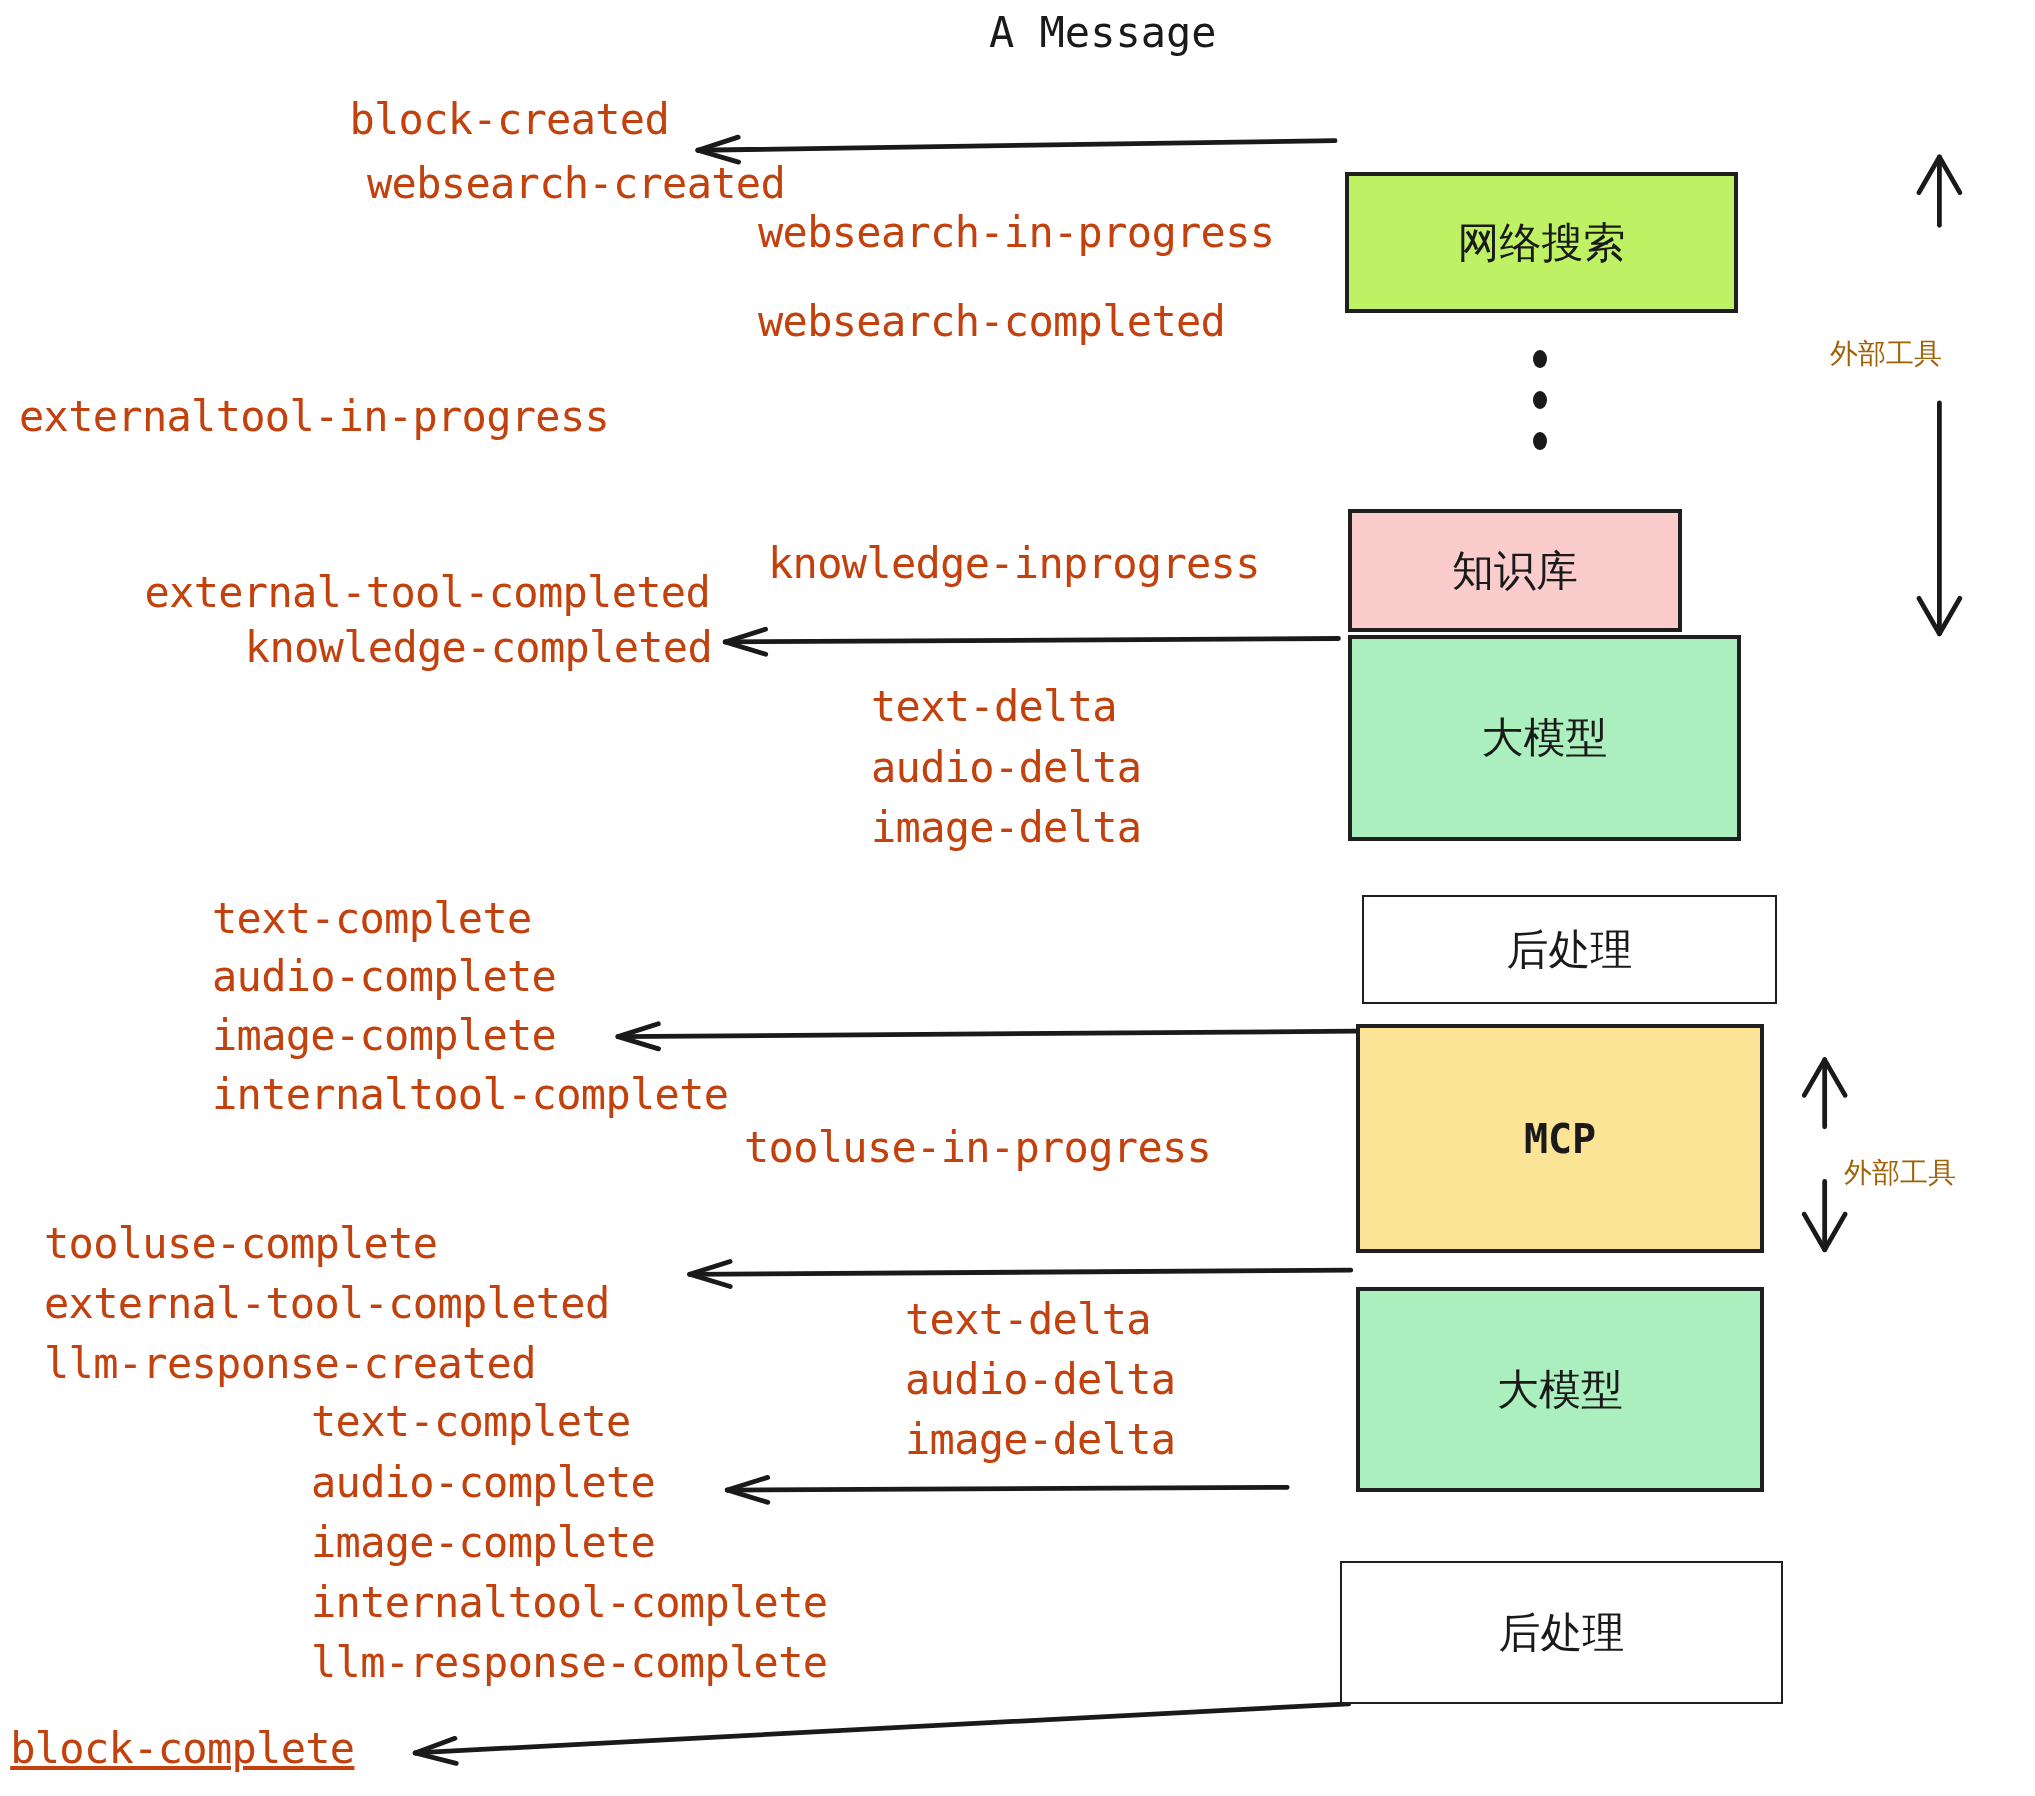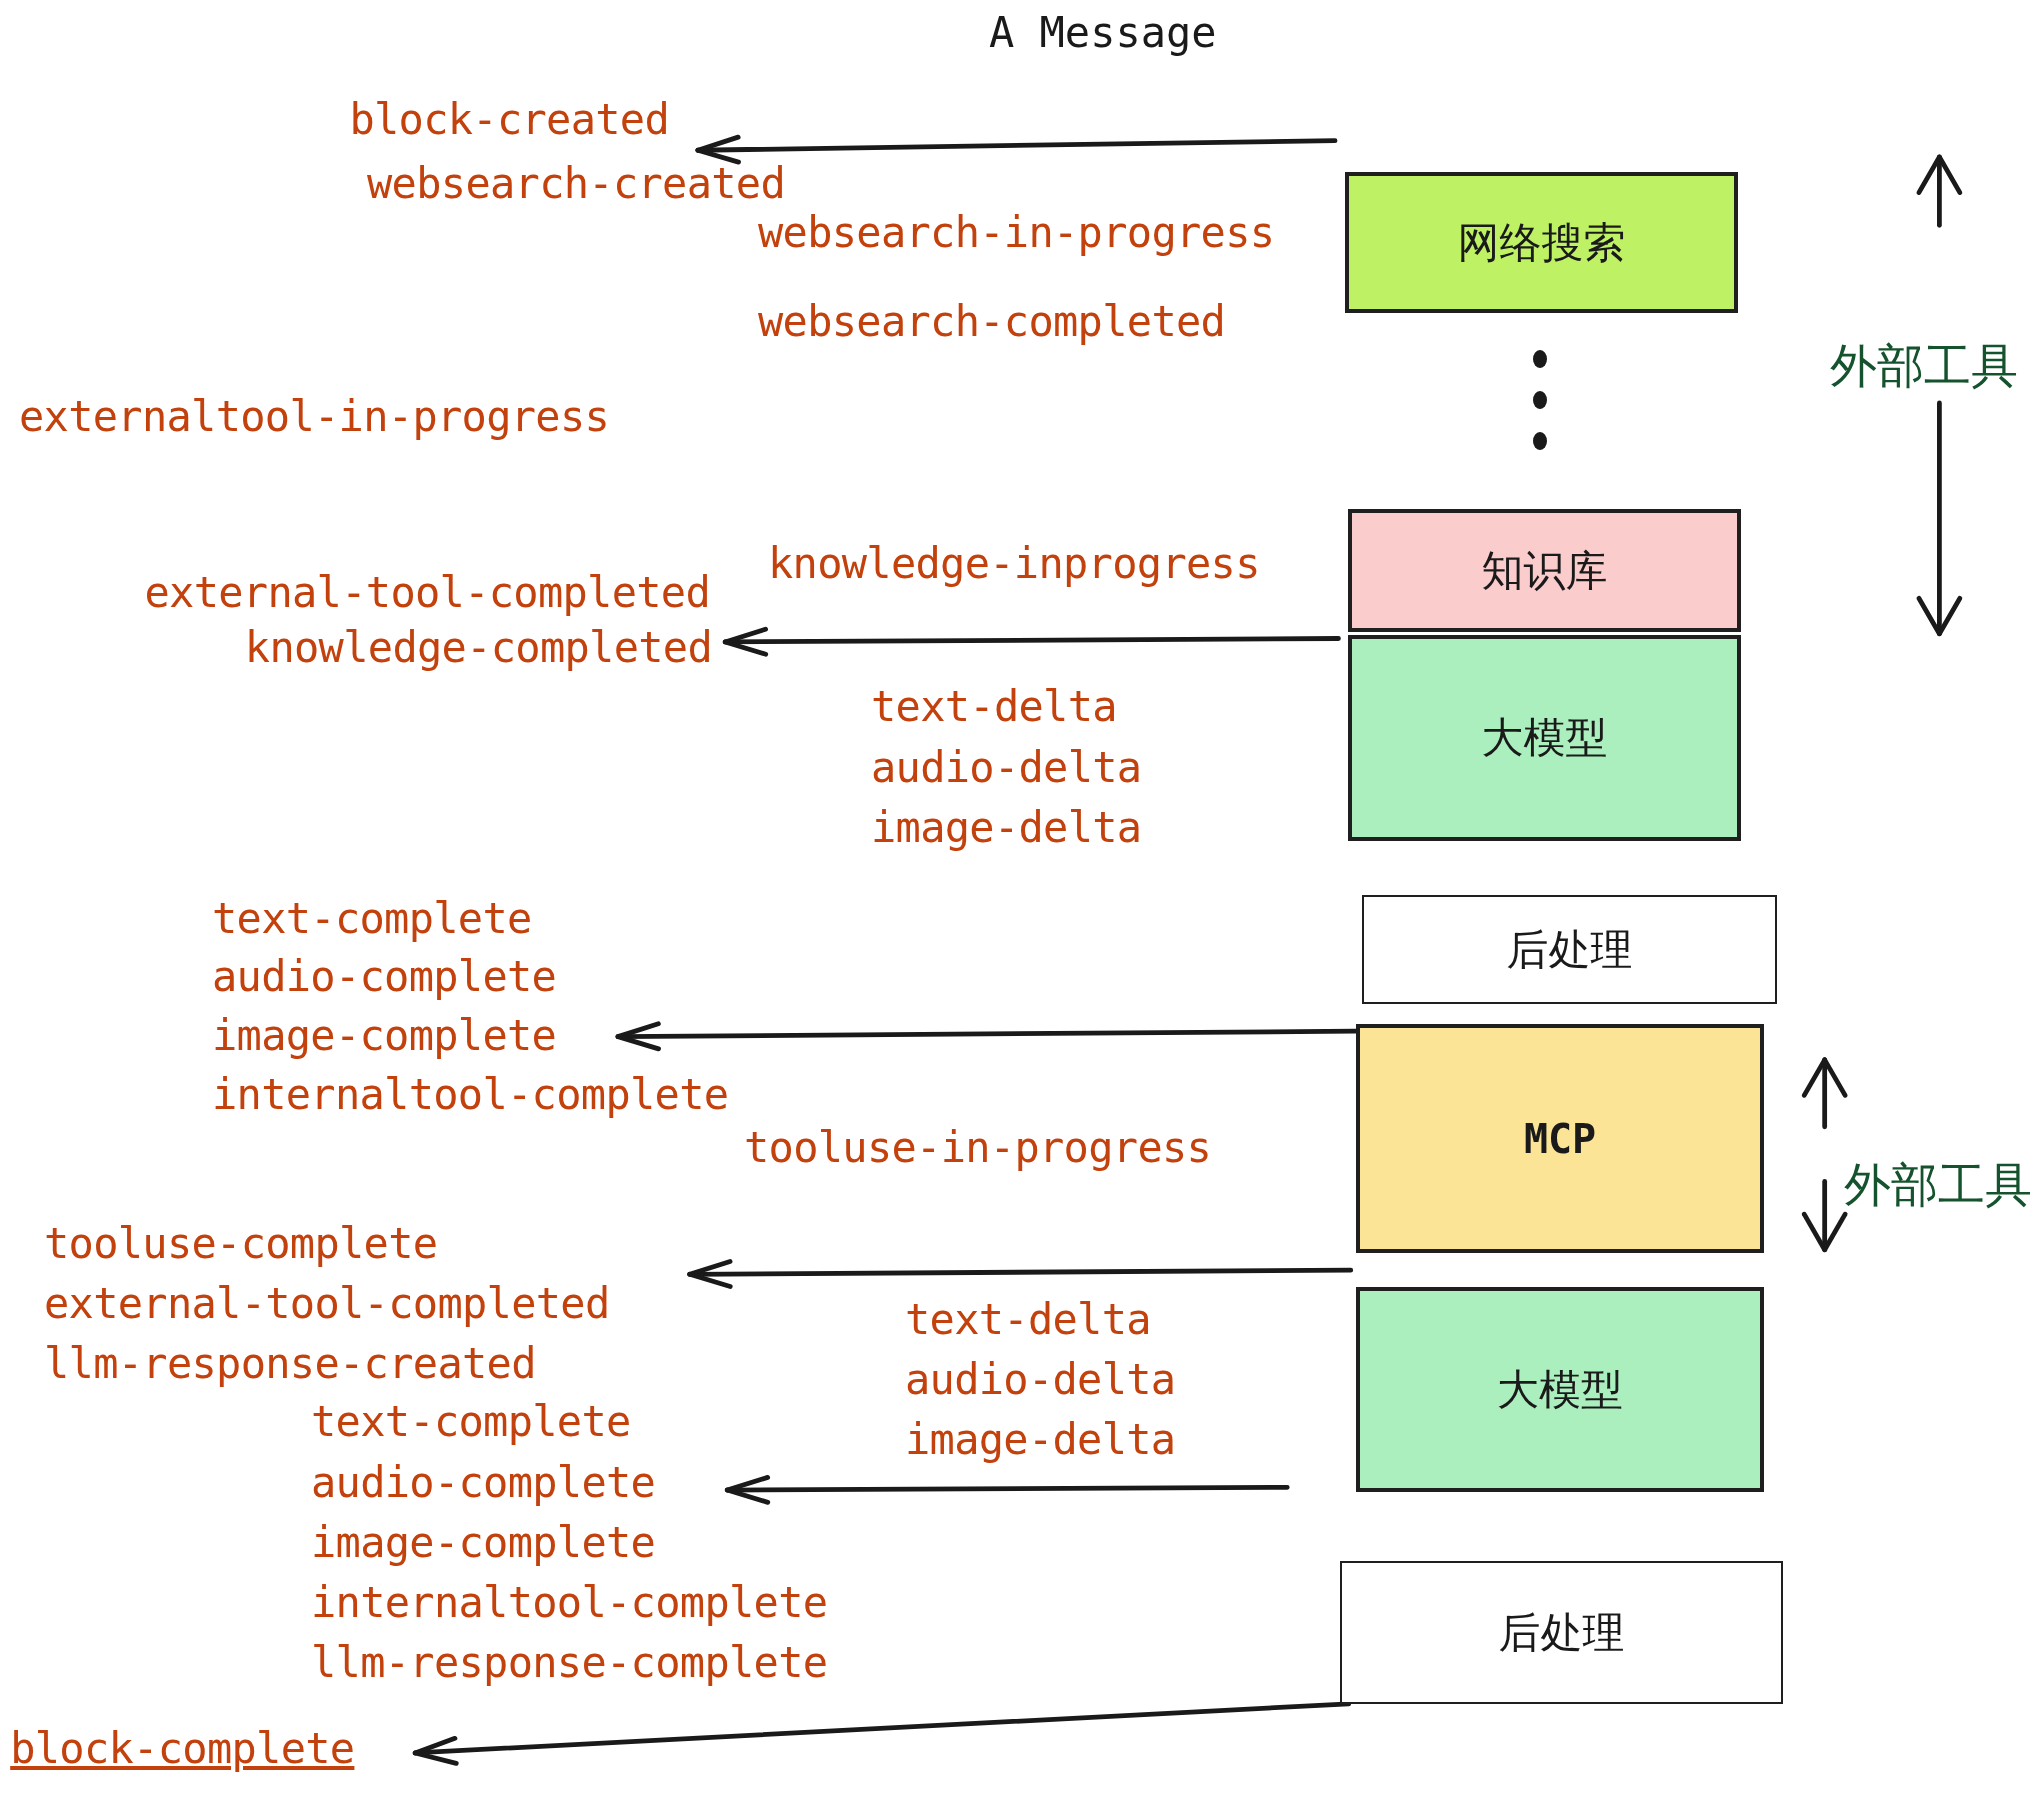--- a/index.html
+++ b/index.html
@@ -45,22 +45,22 @@
   }
   .box.thin { border-width: 2.7px; }
   .box.mcp-label {
     font-family: "DejaVu Sans Mono", "Liberation Mono", monospace;
     font-weight: bold;
     font-size: 40px;
   }
   .cn-label {
     position: absolute;
     font-family: Liberation Serif, serif;
-    font-size: 47px;
-    color: #14532d;
+    font-size: 28px;
+    color: #a16207;
     white-space: nowrap;
   }
   .dot {
     position: absolute;
     width: 13.7px;
     height: 18px;
     border-radius: 50%;
     background: #1a1a1a;
   }
   svg.overlay {
@@ -130,21 +130,21 @@
         <g>
           <line x1="2672" y1="1730" x2="2672" y2="1830"></line>
           <line x1="2672" y1="1830" x2="2642" y2="1778"></line>
           <line x1="2672" y1="1830" x2="2702" y2="1778"></line>
         </g>
       </g>
   </svg>
 
   <div id="boxes-layer">
       <div class="box" style="left: 1345px; top: 172px; width: 393px; height: 141px; background: #bef264;">网络搜索</div>
-      <div class="box" style="left: 1348px; top: 509px; width: 393px; height: 123px; background: rgb(251, 204, 204); font-family: Liberation Serif, serif;">知识库</div>
+      <div class="box" style="left: 1348px; top: 509px; width: 334px; height: 123px; background: rgb(251, 204, 204); font-family: Liberation Serif, serif;">知识库</div>
       <div class="box" style="left: 1348px; top: 635px; width: 393px; height: 206px; background: rgb(171, 239, 190);">大模型</div>
       <div class="box thin" style="left: 1362px; top: 895px; width: 415px; height: 109px; background: rgb(255, 255, 255);">后处理</div>
       <div class="box mcp-label" style="left: 1356px; top: 1024px; width: 408px; height: 229px; background: rgb(252, 228, 151);">MCP</div>
       <div class="box" style="left: 1356px; top: 1287px; width: 408px; height: 205px; background: rgb(171, 239, 190);">大模型</div>
       <div class="box thin" style="left: 1340px; top: 1561px; width: 443px; height: 143px; background: rgb(255, 255, 255);">后处理</div>
     </div>
 
   <div id="dots-layer">
       <div class="dot" style="left: 1533px; top: 350px;"></div>
       <div class="dot" style="left: 1533px; top: 391px;"></div>

